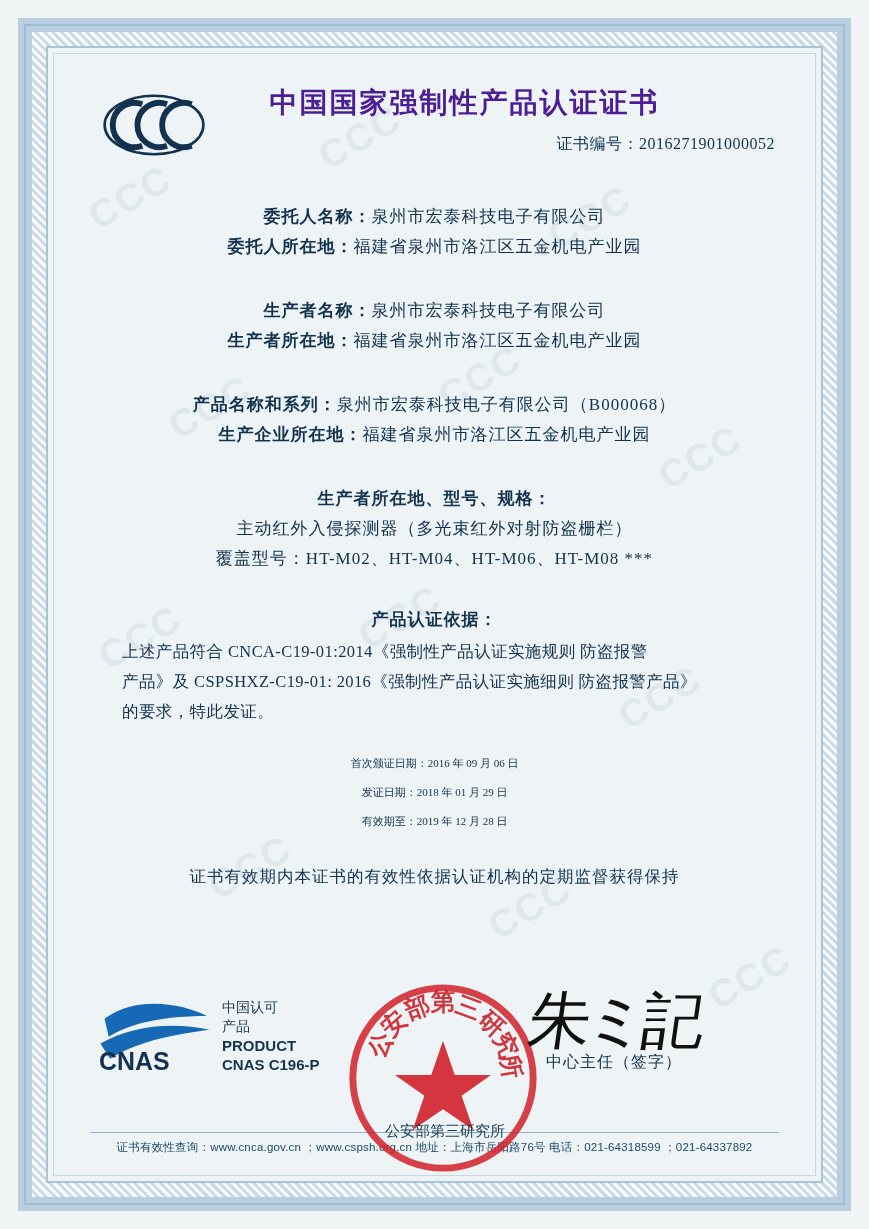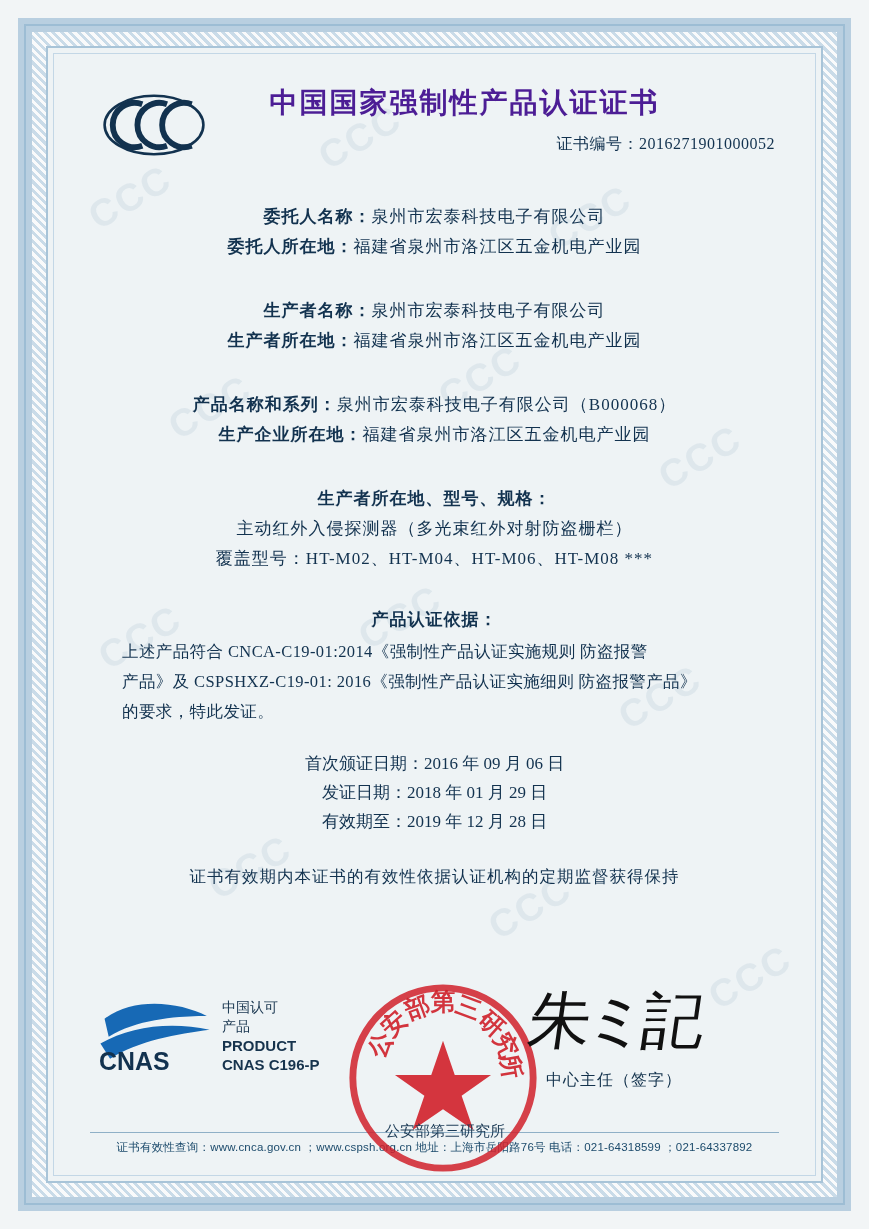--- a/index.html
+++ b/index.html
@@ -154,21 +154,21 @@
     font-size: 16.5px;
     line-height: 30px;
     text-align: justify;
     letter-spacing: 0.4px;
     margin-left: 32px;
   }
 
   .dates {
     margin-top: 22px;
     text-align: center;
-    font-size: 17px;
+    font-size: 11px;
     line-height: 29px;
   }
 
   .validity-note {
     margin-top: 30px;
     text-align: center;
     font-size: 16.5px;
     letter-spacing: 1px;
   }
 
@@ -233,21 +233,21 @@
   }
   .sig-glyph {
     font-size: 62px;
     color: #111;
     font-family: "Liberation Serif", serif;
     letter-spacing: -6px;
     transform: skewX(-8deg);
     line-height: 1;
   }
   .sig-label {
-    margin-top: 18px;
+    margin-top: 0;
     font-size: 16px;
     letter-spacing: 1px;
     color: #13324c;
     font-family: Liberation Serif, serif;
   }
 
   .foot-line {
     border-top: 1px solid #8fb0c7;
     margin-top: 2px;
     padding-top: 7px;

